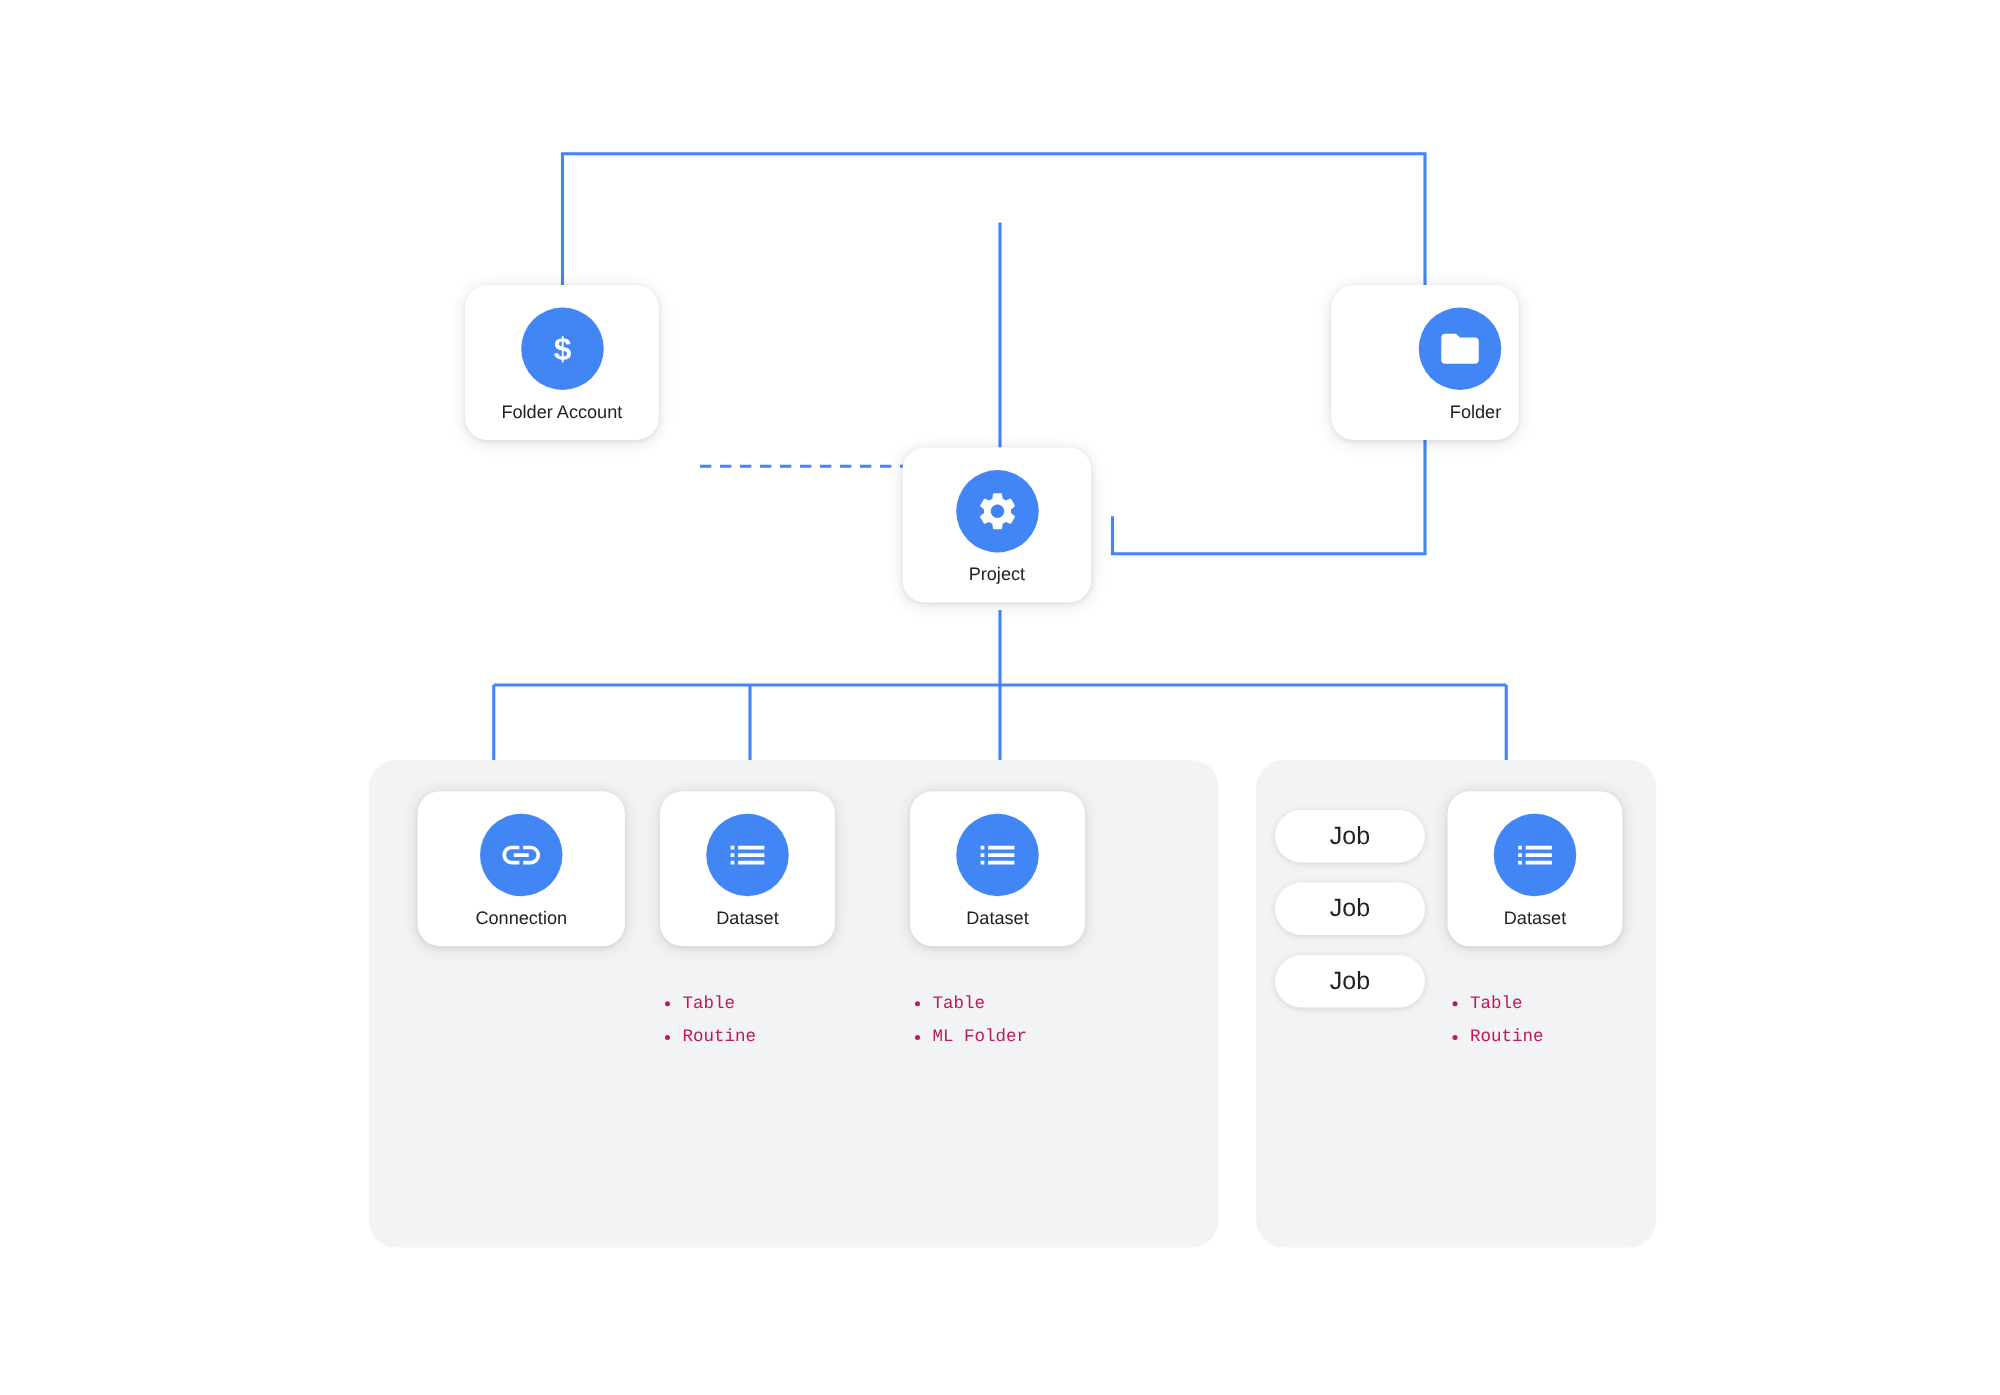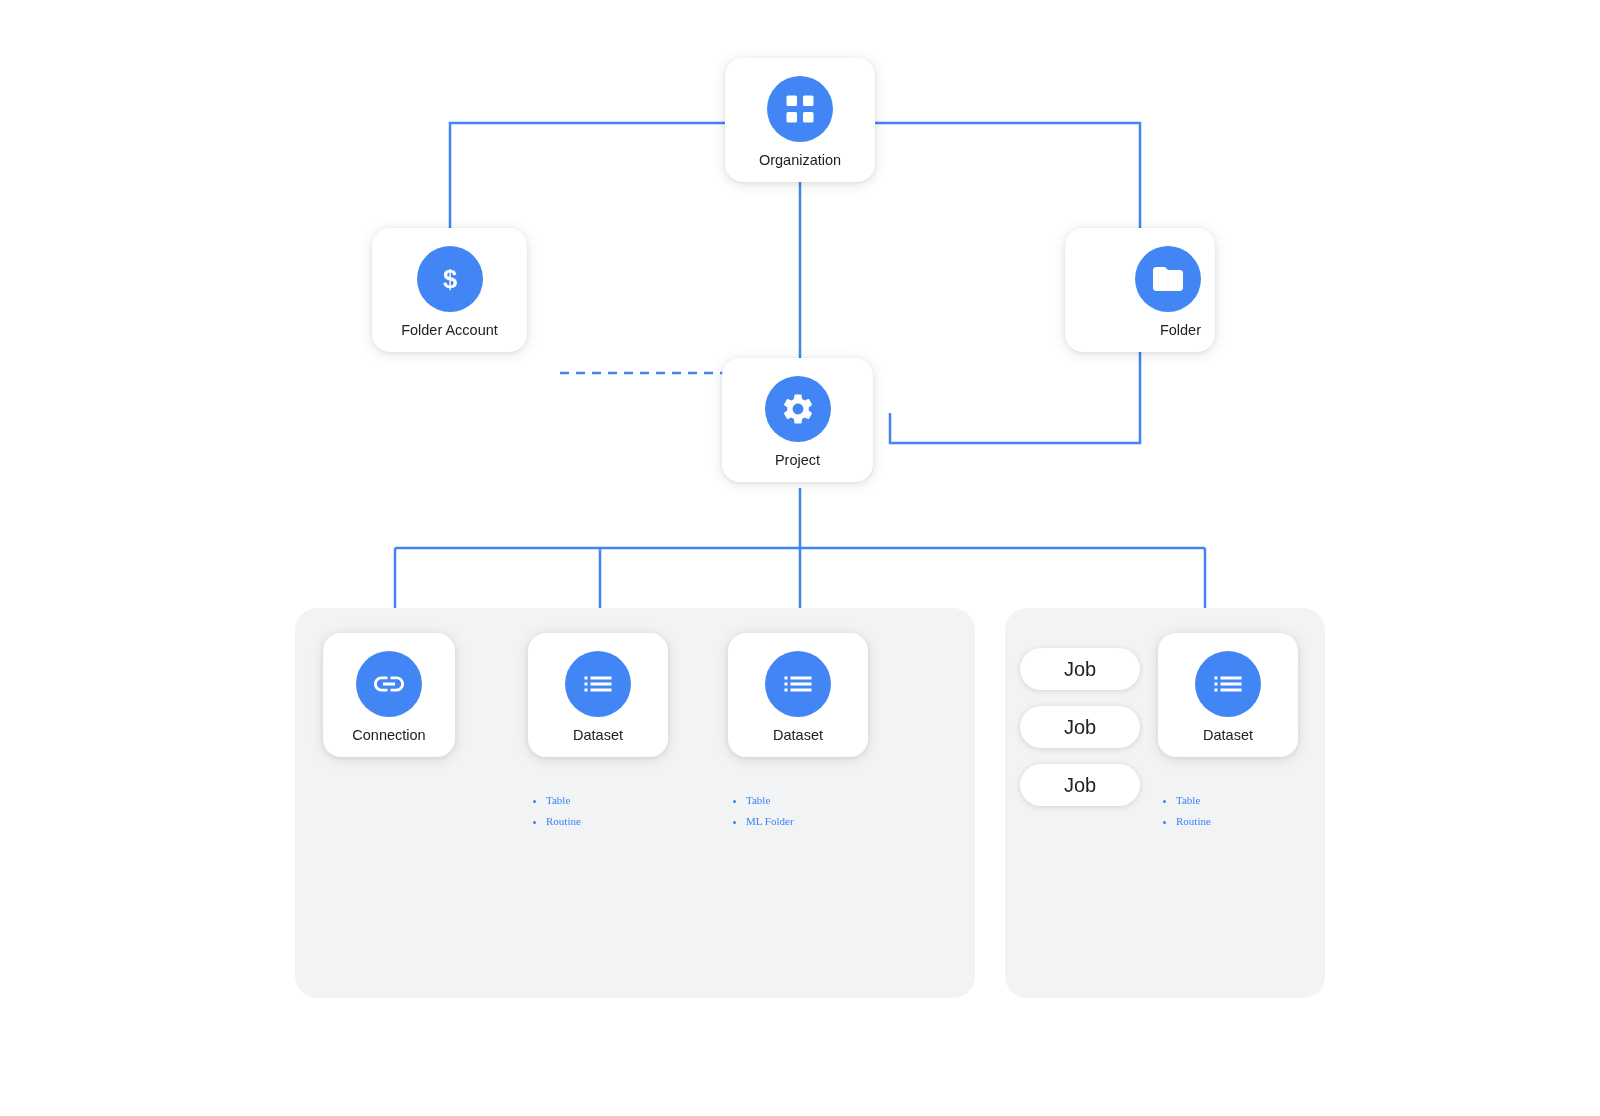--- a/index.html
+++ b/index.html
@@ -118,23 +118,23 @@
     font-family: Arial, sans-serif;
   }
   .abs-group {
     position: absolute;
     background: #f1f3f4;
     border-radius: 22px;
   }
   .bullet-list {
     list-style: disc;
     padding-left: 18px;
-    font-size: 11px;
-    color: #3b82f6;
-    font-family: Liberation Serif, serif;
+    font-size: 14px;
+    color: #be185d;
+    font-family: Liberation Mono, monospace;
     line-height: 1.9;
     position: absolute;
   }
   svg.connector {
     position: absolute;
     top: 0; left: 0;
     width: 100%; height: 100%;
     overflow: visible;
     pointer-events: none;
   }
@@ -157,31 +157,20 @@
       <line x1="550" y1="430" x2="550" y2="490" fill="none" stroke="#4285f4" stroke-width="2.5"></line>
 
       <line x1="145" y1="490" x2="955" y2="490" fill="none" stroke="#4285f4" stroke-width="2.5"></line>
 
       <line x1="145" y1="490" x2="145" y2="560" fill="none" stroke="#4285f4" stroke-width="2.5"></line>
       <line x1="350" y1="490" x2="350" y2="560" fill="none" stroke="#4285f4" stroke-width="2.5"></line>
       <line x1="550" y1="490" x2="550" y2="560" fill="none" stroke="#4285f4" stroke-width="2.5"></line>
       <line x1="955" y1="490" x2="955" y2="560" fill="none" stroke="#4285f4" stroke-width="2.5"></line>
     </svg>
 
-    <div class="abs-card" style="width:150px; top:0; left:475px;">
-      <div class="icon-circle">
-        <svg viewBox="0 0 24 24">
-            <rect x="3" y="3" width="7" height="7" rx="1"></rect>
-            <rect x="14" y="3" width="7" height="7" rx="1"></rect>
-            <rect x="3" y="14" width="7" height="7" rx="1"></rect>
-            <rect x="14" y="14" width="7" height="7" rx="1"></rect>
-          </svg>
-      </div>
-      <span class="card-label">Organization</span>
-    </div>
 
     <div class="abs-card" style="width:155px; top:170px; left:122px;">
       <div class="icon-circle">
         <svg viewBox="0 0 24 24">
             <text x="12" y="18" text-anchor="middle" font-size="17" font-weight="bold" fill="white" font-family="Arial">$</text>
           </svg>
       </div>
       <span class="card-label">Folder Account</span>
     </div>
 
@@ -200,21 +189,21 @@
             <path d="M19.14 12.94c.04-.3.06-.61.06-.94 0-.32-.02-.64-.07-.94l2.03-1.58c.18-.14.23-.41.12-.61l-1.92-3.32c-.12-.22-.37-.29-.59-.22l-2.39.96c-.5-.38-1.03-.7-1.62-.94l-.36-2.54c-.04-.24-.24-.41-.48-.41h-3.84c-.24 0-.43.17-.47.41l-.36 2.54c-.59.24-1.13.57-1.62.94l-2.39-.96c-.22-.08-.47 0-.59.22L2.74 8.87c-.12.21-.08.47.12.61l2.03 1.58c-.05.3-.09.63-.09.94s.02.64.07.94l-2.03 1.58c-.18.14-.23.41-.12.61l1.92 3.32c.12.22.37.29.59.22l2.39-.96c.5.38 1.03.7 1.62.94l.36 2.54c.05.24.24.41.48.41h3.84c.24 0 .44-.17.47-.41l.36-2.54c.59-.24 1.13-.56 1.62-.94l2.39.96c.22.08.47 0 .59-.22l1.92-3.32c.12-.22.07-.47-.12-.61l-2.01-1.58zM12 15.6c-1.98 0-3.6-1.62-3.6-3.6s1.62-3.6 3.6-3.6 3.6 1.62 3.6 3.6-1.62 3.6-3.6 3.6z"></path>
           </svg>
       </div>
       <span class="card-label">Project</span>
     </div>
 
     <div class="abs-group" style="left:45px; top:550px; width:680px; height:390px;"></div>
 
     <div class="abs-group" style="left:755px; top:550px; width:320px; height:390px;"></div>
 
-    <div class="abs-card" style="width:132px; top:575px; left:73px;">
+    <div class="abs-card" style="width:166px; top:575px; left:84px;">
       <div class="icon-circle">
         <svg viewBox="0 0 24 24">
             <path d="M3.9 12c0-1.71 1.39-3.1 3.1-3.1h4V7H7c-2.76 0-5 2.24-5 5s2.24 5 5 5h4v-1.9H7c-1.71 0-3.1-1.39-3.1-3.1zM8 13h8v-2H8v2zm9-6h-4v1.9h4c1.71 0 3.1 1.39 3.1 3.1s-1.39 3.1-3.1 3.1h-4V17h4c2.76 0 5-2.24 5-5s-2.24-5-5-5z"></path>
           </svg>
       </div>
       <span class="card-label">Connection</span>
     </div>
 
     <div class="abs-card" style="width:140px; top:575px; left:278px;">
       <div class="icon-circle">

